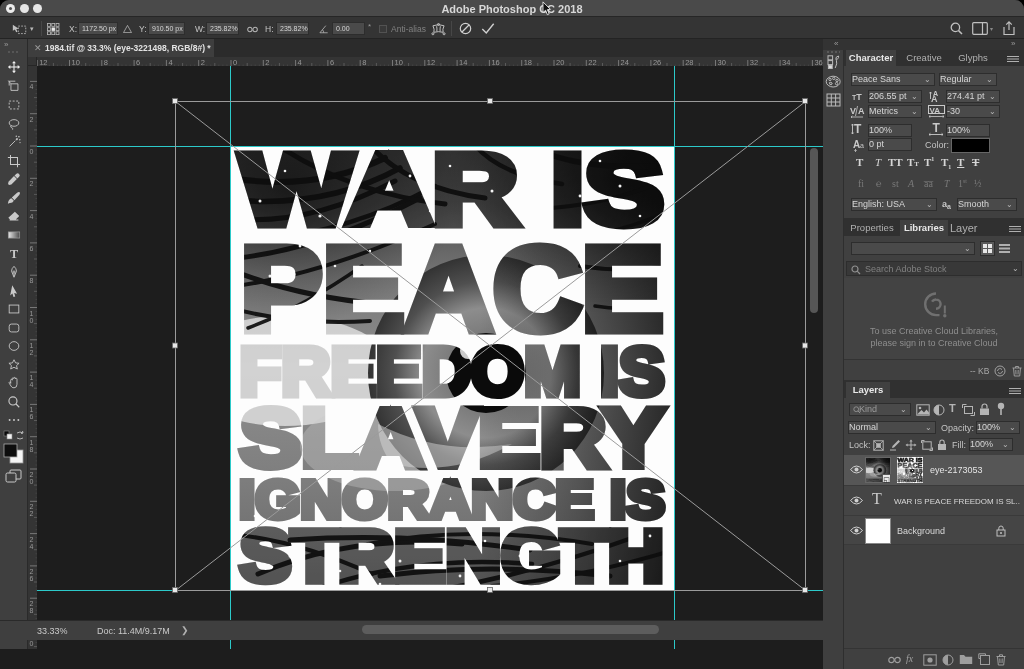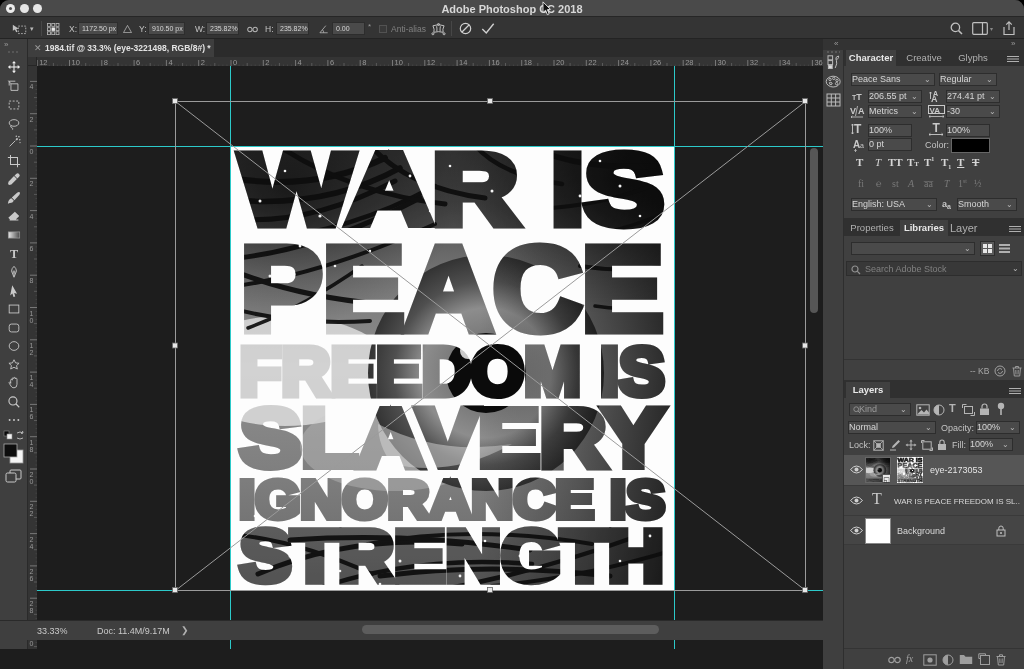--- a/index.html
+++ b/index.html
@@ -820,20 +820,32 @@
         </svg>
       </div>
       <div class="ab" style="left:2px;top:25px;width:176px;height:15px;background:#383838;border:1px solid #2d2d2d;">
         <svg class="ab" style="left:4px;top:3px" width="10" height="10" viewBox="0 0 10 10">
           <circle cx="4" cy="4" r="3" fill="none" stroke="#909090" stroke-width="1.2"></circle>
           <line x1="6.2" y1="6.2" x2="9" y2="9" stroke="#909090" stroke-width="1.2"></line>
         </svg>
         <div class="ab" style="left:18px;top:2px;color:#808080;font-size:9px;">Search Adobe Stock</div>
         <div class="car" style="left:165px;top:2px;">⌄</div>
       </div>
+      <div class="ab" style="left:0;top:42px;width:180px;height:81px;background:#434343;">
+        <svg class="ab" style="left:74px;top:12px" width="32" height="30" viewBox="0 0 32 30">
+          <g fill="none" stroke="#707070" stroke-width="2.4">
+            <path d="M18 3.5 a10.8 10.8 0 1 0 0 21.6 l3.5 0"></path>
+            <path d="M18 9.5 a4.6 4.6 0 0 1 0 9.2 m0 -9.2 a4.6 4.6 0 0 0 -4 2.2"></path>
+          </g>
+          <circle cx="26.8" cy="25.8" r="1.7" fill="#707070"></circle>
+          <rect x="25.8" y="15.5" width="2" height="8" fill="#707070"></rect>
+        </svg>
+        <div class="ab" style="left:0;top:48px;width:180px;text-align:center;color:#8e8e8e;font-size:9px;">To use Creative Cloud Libraries,</div>
+        <div class="ab" style="left:0;top:60px;width:180px;text-align:center;color:#8e8e8e;font-size:9px;">please sign in to Creative Cloud</div>
+      </div>
       <div class="ab" style="left:0;top:123px;width:180px;height:21px;background:#404040;border-top:1px solid #333;">
         <div class="ab" style="left:126px;top:6px;color:#a8a8a8;font-size:8.5px;">-- KB</div>
         <svg class="ab" style="left:150px;top:5px" width="12" height="12" viewBox="0 0 12 12">
           <circle cx="6" cy="6" r="5" fill="none" stroke="#a0a0a0"></circle>
           <path d="M3.5 6 a2.5 2.5 0 0 1 4.5 -1.4 M8.5 6 a2.5 2.5 0 0 1 -4.5 1.4" fill="none" stroke="#a0a0a0"></path>
         </svg>
         <svg class="ab" style="left:168px;top:5px" width="10" height="12" viewBox="0 0 10 12">
           <g fill="none" stroke="#9a9a9a">
             <path d="M1.5 3 L2.3 11 L7.7 11 L8.5 3"></path>
             <line x1="0.5" y1="3" x2="9.5" y2="3"></line>

